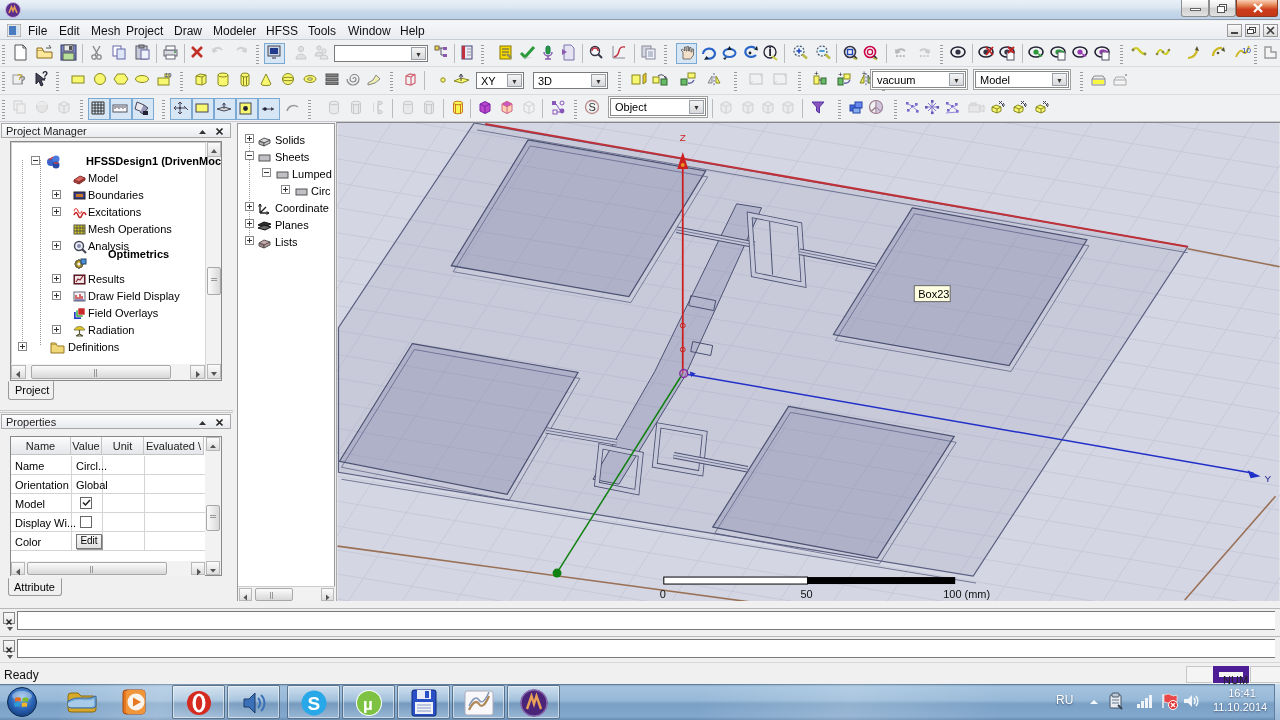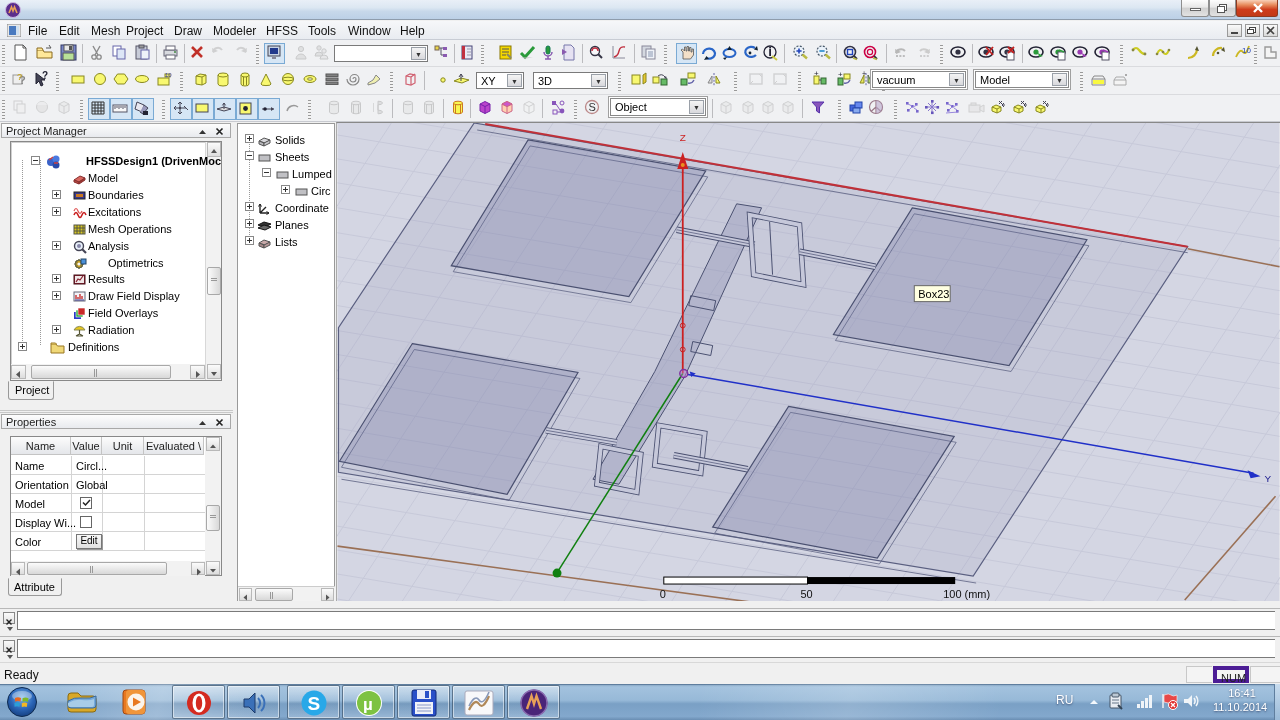--- a/index.html
+++ b/index.html
@@ -754,21 +754,21 @@
     </svg>
     <span class="abs" style="left:88px;top:118px;font-size:11px;font-weight:normal;color:#000;white-space:nowrap;">Analysis</span>
     <svg class="abs" style="left:72px;top:134px" width="15" height="15" viewBox="0 0 15 15">
       <circle cx="7" cy="8" r="4" fill="#C8A020" stroke="#664"></circle>
       <circle cx="7" cy="8" r="1.6" fill="#F4F4F4"></circle>
       <g stroke="#664" stroke-width="1.4">
         <path d="M7 3 v2 M7 11 v2 M2.5 8 h2 M9.5 8 h2 M4 5 l1.4 1.4 M8.6 9.6 l1.4 1.4 M10 5 l-1.4 1.4 M5.4 9.6 L4 11"></path>
       </g>
       <rect x="9" y="3" width="5" height="5" fill="#4A90D8" stroke="#246"></rect>
     </svg>
-    <span class="abs" style="left:88px;top:135px;font-size:11px;font-weight:normal;color:#000;white-space:nowrap;padding-left:20px;">Optimetrics</span>
+    <span class="abs" style="left:88px;top:126px;font-size:11px;font-weight:bold;color:#000;white-space:nowrap;padding-left:20px;">Optimetrics</span>
     <svg class="abs" style="left:52px;top:152px" width="9" height="9">
       <rect x="0.5" y="0.5" width="8" height="8" fill="#fff" stroke="#888"></rect>
       <path d="M2 4.5 h5 M4.5 2 v5" stroke="#333"></path>
     </svg>
     <svg class="abs" style="left:72px;top:150px" width="15" height="15" viewBox="0 0 15 15">
       <rect x="2" y="3" width="11" height="9" fill="#882030" stroke="#441018"></rect>
       <rect x="3" y="4" width="9" height="7" fill="#F0E8E8"></rect>
       <path d="M4 10 l2 -3 2 1 3 -4" stroke="#882030" stroke-width="1.2" fill="none"></path>
     </svg>
     <span class="abs" style="left:88px;top:151px;font-size:11px;font-weight:normal;color:#000;white-space:nowrap;">Results</span>
@@ -1051,21 +1051,21 @@
         <path d="M2.5 2.5 L7.5 7.5 M7.5 2.5 L2.5 7.5" stroke="#222" stroke-width="1.4"></path>
       </svg></div>
     <svg class="abs" style="left:6px;top:17px" width="8" height="6">
       <path d="M1 1 L4 5 L7 1" fill="#555"></path>
     </svg>
     <div class="abs" style="left:17px;top:2px;width:1258px;height:19px;background:#fff;border:1px solid #7A7A7A;border-right:none;"></div>
   </div>
 <div class="abs" style="left:0;top:662px;width:1280px;height:22px;background:#F0F0F0;border-top:1px solid #D8D8D8;">
     <span class="abs" style="left:4px;top:5px;font-size:12px;color:#111;">Ready</span>
     <div class="abs" style="left:1186px;top:3px;width:26px;height:17px;border:1px solid #C8C8C8;border-right:none;background:#F4F4F4;"></div>
-    <div class="abs" style="left:1213px;top:3px;width:36px;height:17px;border:4px solid #4c1d95;background:#F4F4F4;">
+    <div class="abs" style="left:1213px;top:3px;width:36px;height:17px;border:6px solid #4c1d95;background:#F4F4F4;">
       <span class="abs" style="left:4px;top:2px;font-size:11px;color:#222;">NUM</span>
     </div>
     <div class="abs" style="left:1250px;top:3px;width:30px;height:17px;border:1px solid #C8C8C8;border-right:none;background:#F4F4F4;"></div>
   </div>
 <div class="abs" style="left:0;top:684px;width:1280px;height:36px;background:linear-gradient(180deg,#7E9DBB 0%,#A3C2DE 8%,#97B9D8 45%,#7AA0C5 55%,#83A8CD 90%,#6A8EB3 100%);">
     <div class="abs" style="left:0;top:0;width:1280px;height:1px;background:#5F7E9E;"></div>
     <div class="abs" style="left:60px;top:0;width:200px;height:36px;background:linear-gradient(105deg,rgba(255,255,255,0) 0%,rgba(255,255,255,0.25) 50%,rgba(255,255,255,0) 100%);"></div>
     <div class="abs" style="left:700px;top:0;width:300px;height:36px;background:linear-gradient(105deg,rgba(255,255,255,0) 0%,rgba(255,255,255,0.18) 50%,rgba(255,255,255,0) 100%);"></div>
     <svg class="abs" style="left:6px;top:2px" width="32" height="32">
 <defs>

